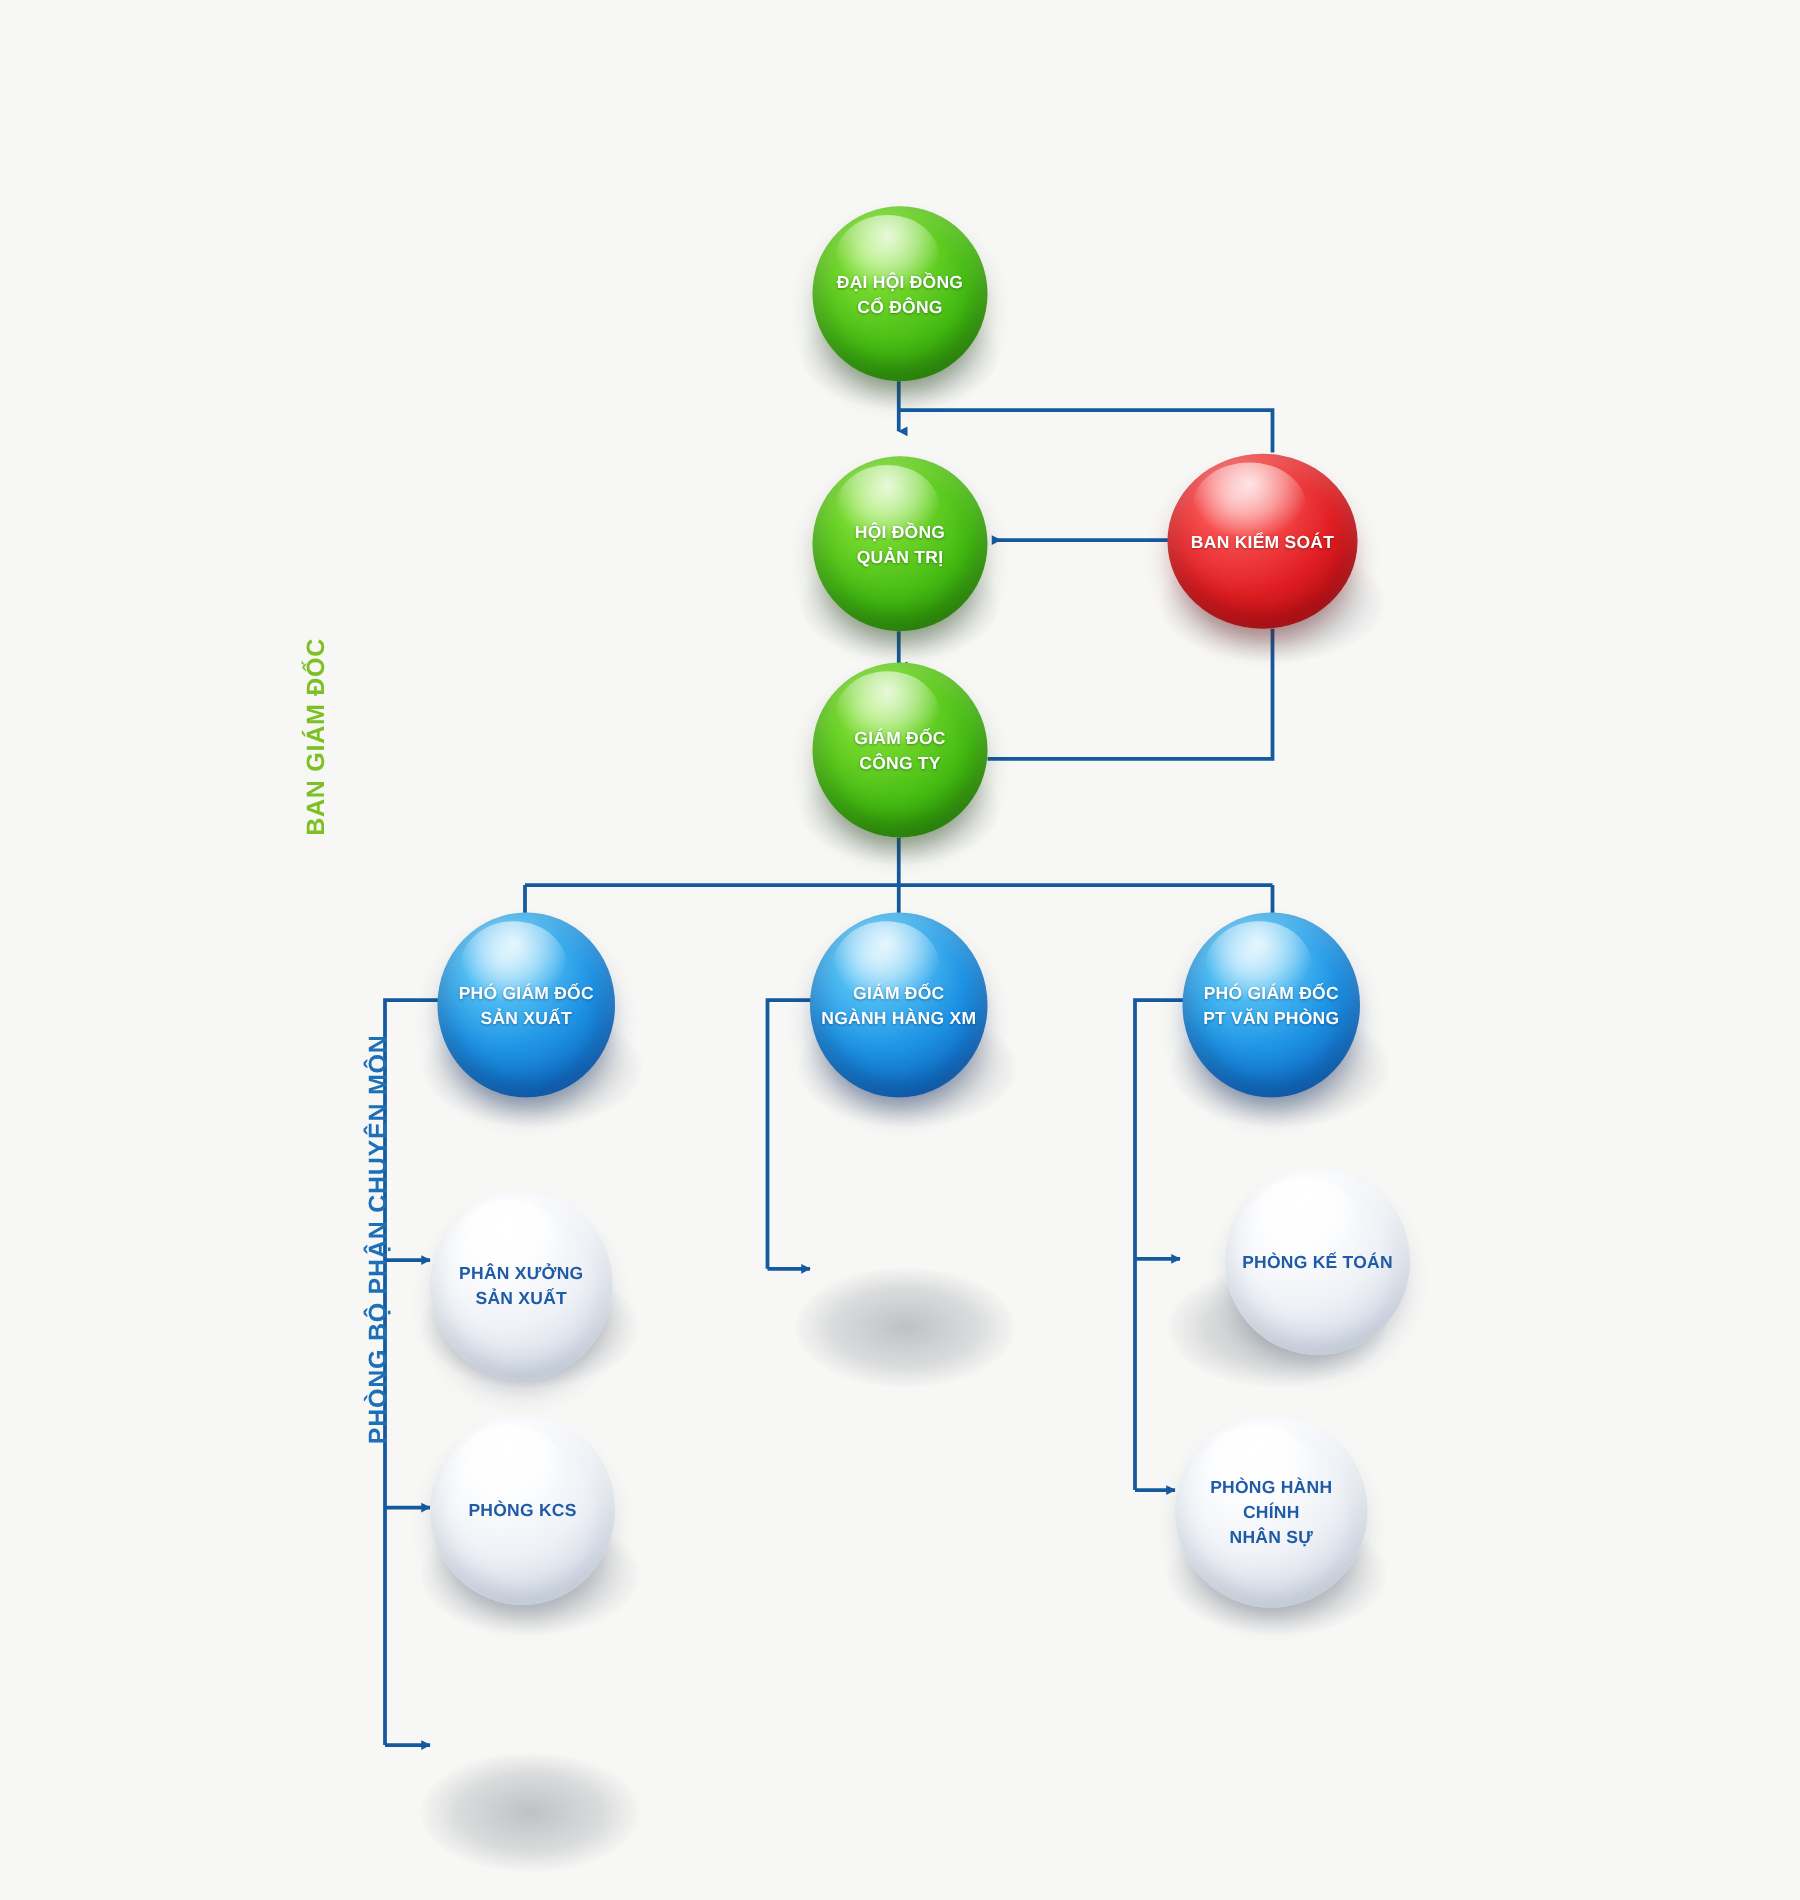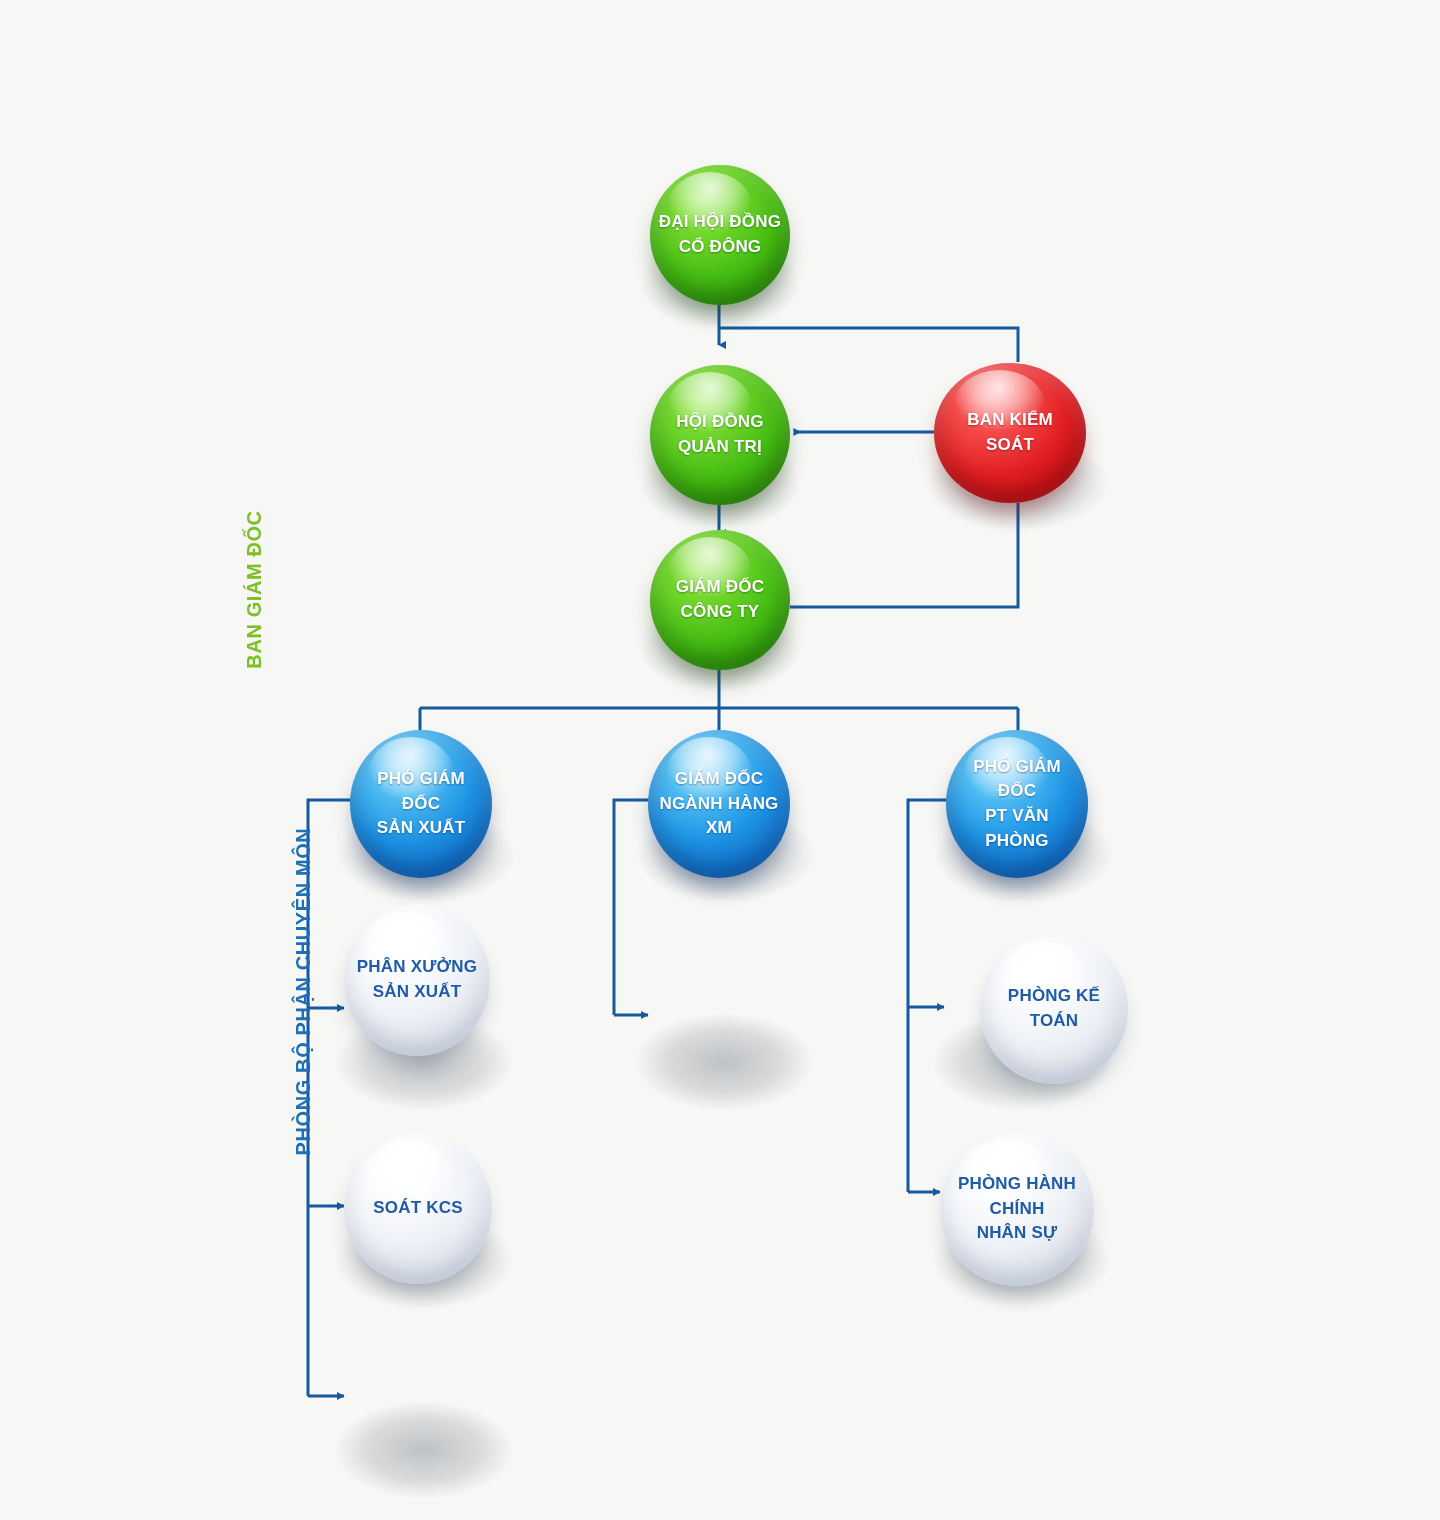--- a/index.html
+++ b/index.html
@@ -134,21 +134,21 @@
     transform-origin: 50% 50%;
     transform: rotate(-90deg);
     white-space: nowrap;
     font-weight: bold;
     letter-spacing: .6px;
     text-align: center;
   }
   .side-label.green-band { color: #7cc024; font-size: 20px; }
   .side-label.blue-band  { color: #1d6fb8; font-size: 20px; }
 
-  .t13 { font-size: 17px; }
+  .t13 { font-size: 14px; }
 </style>
 </head>
 <body>
 
 <div id="chart-canvas">
 
   <svg id="connectors" viewBox="0 0 1440 1520">
     <defs>
       <marker id="arrow-down" markerWidth="9" markerHeight="9" refX="4.5" refY="7.4" orient="auto" markerUnits="userSpaceOnUse">
         <path d="M0.6,0.4 L4.5,8 L8.4,0.4 Z" fill="#15599e"></path>
@@ -237,32 +237,32 @@
   <div class="node blue" style="left:648px; top:730px; width:142px; height:148px;">
     <span class="node-label t13">GIÁM ĐỐC
 NGÀNH HÀNG XM</span>
   </div>
 
   <div class="node blue" style="left:946px; top:730px; width:142px; height:148px;">
     <span class="node-label t13">PHÓ GIÁM ĐỐC
 PT VĂN PHÒNG</span>
   </div>
 
-  <div class="node silver" style="left:344px; top:904px; width:146px; height:152px;text-align:center;">
+  <div class="node silver" style="left:344px; top:952px; width:146px; height:152px;text-align:center;">
     <span class="node-label t13">PHÂN XƯỞNG
 SẢN XUẤT</span>
   </div>
 
 
   <div class="node silver" style="left:980px; top:934px; width:148px; height:150px;">
     <span class="node-label t13">PHÒNG KẾ TOÁN</span>
   </div>
 
   <div class="node silver" style="left:344px; top:1132px; width:148px; height:152px;">
-    <span class="node-label t13">SOÁT KCS</span>
+    <span class="node-label t13">PHÒNG KCS</span>
   </div>
 
   <div class="node silver" style="left:940px; top:1132px; width:154px; height:154px;text-align:center;">
     <span class="node-label t13">PHÒNG HÀNH CHÍNH
 NHÂN SỰ</span>
   </div>
 
 
 </div>
 

